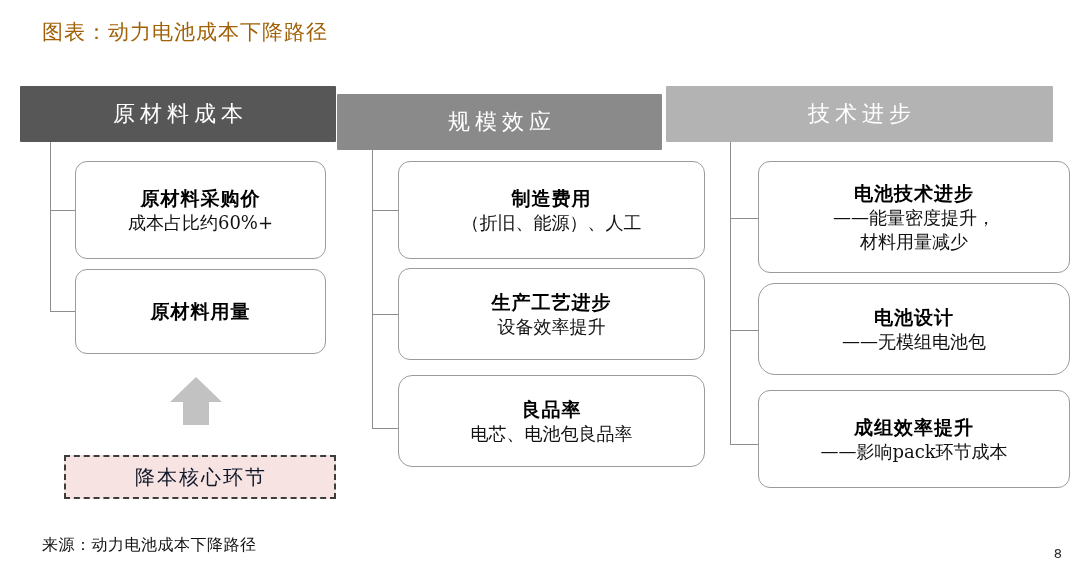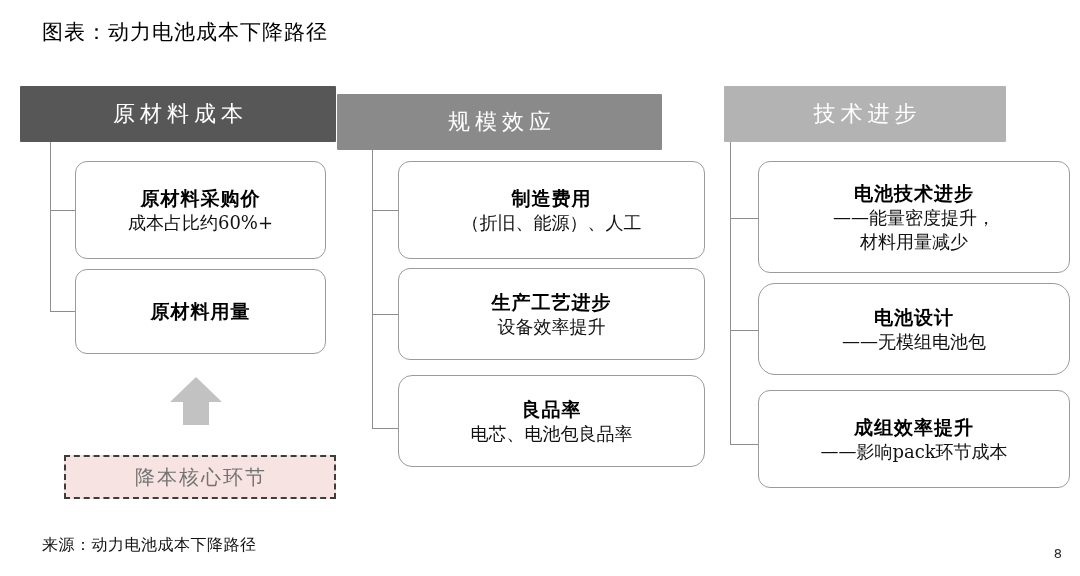--- a/index.html
+++ b/index.html
@@ -22,42 +22,42 @@
   }
 
   
   .chart-title {
     position: absolute;
     left: 42px;
     top: 18px;
     font-family: "DejaVu Serif", "Liberation Serif", serif;
     font-size: 21px;
     letter-spacing: 1px;
-    color: #000000;
+    color: #a16207;
     white-space: nowrap;
   }
 
   
   .col-header {
     position: absolute;
     height: 56px;
     border-radius: 1px;
     display: flex;
     align-items: center;
     justify-content: center;
     color: #ffffff;
     font-family: "DejaVu Serif", "Liberation Serif", serif;
     font-size: 22px;
     letter-spacing: 5px;
     text-indent: 5px;
     box-sizing: border-box;
   }
   .col-header.c0 { left: 20px;  top: 86px; width: 316px; background: #575757; }
   .col-header.c1 { left: 337px; top: 94px; width: 325px; background: #8a8a8a; }
-  .col-header.c2 { left: 724px; top: 86px; width: 282px; background: #b3b3b3; }
+  .col-header.c2 { left: 666px; top: 86px; width: 387px; background: #b3b3b3; }
 
   
   .trunk {
     position: absolute;
     width: 1px;
     background: #8d8d8d;
   }
   .branch {
     position: absolute;
     height: 1px;
@@ -117,21 +117,21 @@
     border: 2px dashed #3c3c3c;
     display: flex;
     align-items: center;
     justify-content: center;
   }
   .highlight-box .label {
     font-family: "DejaVu Serif", "Liberation Serif", serif;
     font-size: 20px;
     letter-spacing: 2px;
     text-indent: 2px;
-    color: #737373;
+    color: #0f172a;
     white-space: nowrap;
   }
 
   
   .source-note {
     position: absolute;
     left: 42px;
     top: 535px;
     font-family: "DejaVu Serif", "Liberation Serif", serif;
     font-size: 16px;

